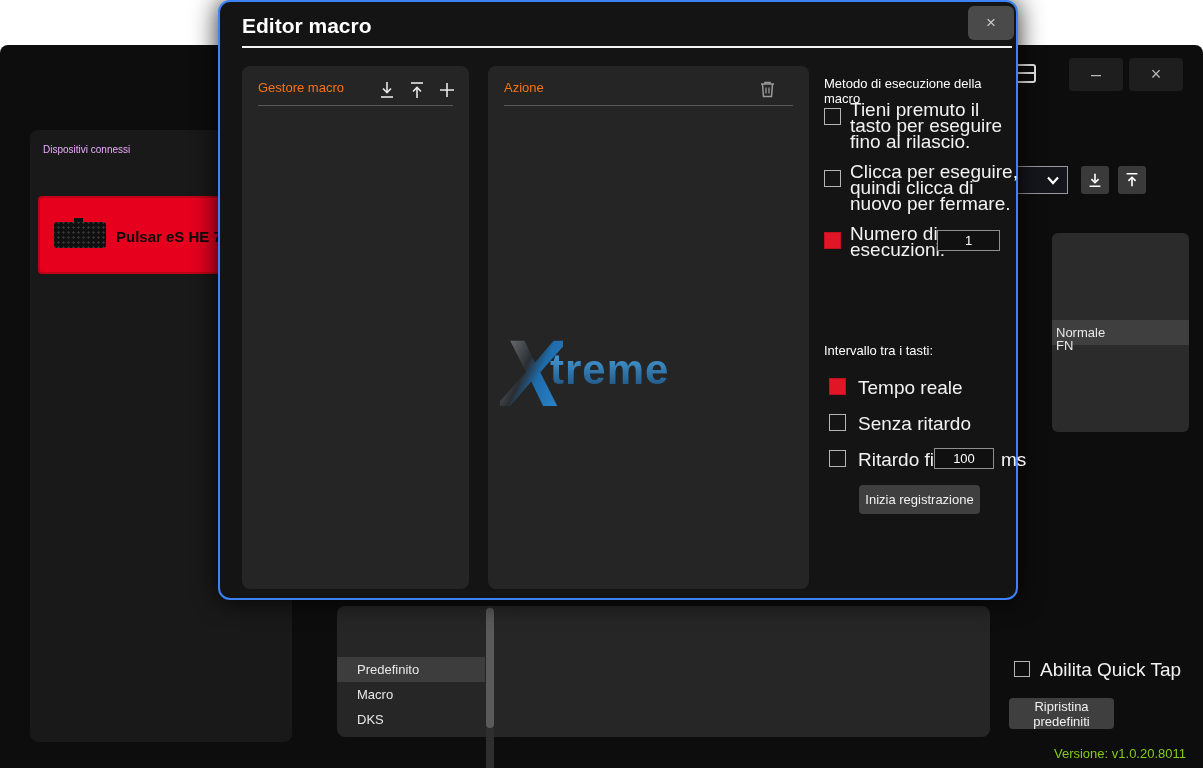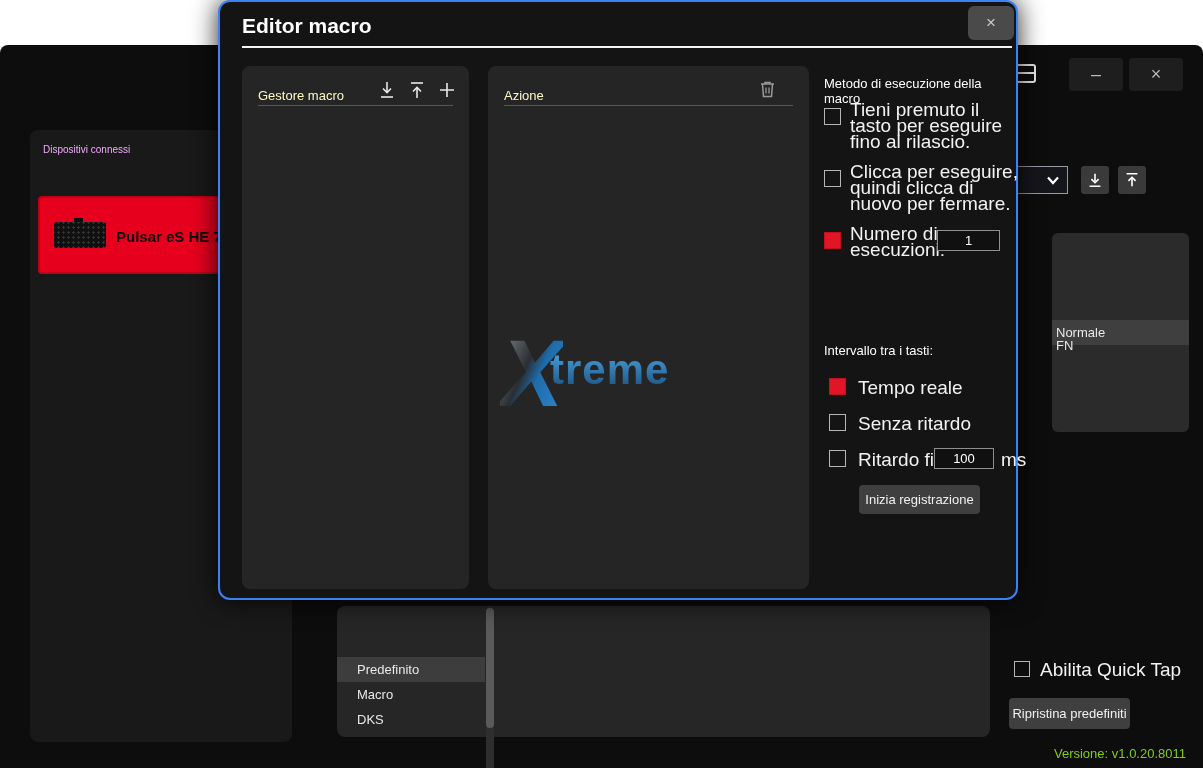--- a/index.html
+++ b/index.html
@@ -58,21 +58,21 @@
   #dialog { left:218px; top:0; width:800px; height:600px; background:#141414;
             border:2px solid #3b82f6; border-radius:12px; box-shadow:0 0 26px rgba(0,0,0,.85); z-index:10; }
   .dlgtitle { left:22px; top:12px; font-size:21px; font-weight:800; color:#ffffff; }
   .dlgclose { left:748px; top:4px; width:46px; height:34px; background:#4a4a4a; border-radius:6px;
               color:#c9c9c9; font-size:17px; display:flex; align-items:center; justify-content:center; }
   .dlgrule { left:22px; top:44px; width:770px; height:2px; background:#f5f5f5; }
 
   .pane { background:#252525; border-radius:8px; }
   #pane-manager { left:22px; top:64px; width:227px; height:523px; }
   #pane-action  { left:268px; top:64px; width:321px; height:523px; }
-  .panehead { left:16px; top:14px; font-size:13px; color:#fef9c3;margin-top:8px; }
+  .panehead { left:16px; top:14px; font-size:13px; color:#f97316; }
   .panerule { left:16px; right:16px; top:39px; height:1px; background:#575757; }
   .icobtn { width:22px; height:22px; display:flex; align-items:center; justify-content:center; }
 
   .execcol { color:#f2f2f2; }
   .sechead { font-size:13px; color:#ffffff; }
   .numinput { background:#101010; border:1px solid #8f8f8f; color:#fff; font-size:13px;
               text-align:center; height:21px; font-family:"Liberation Sans",sans-serif; }
 
   
   .wm { left:12px; top:272px; width:235px; height:100px; opacity:.96; }
@@ -162,21 +162,21 @@
       <div class="moderow" style="top:126px;"></div>
 
     </div>
     <div class="abs vtrack"></div>
     <div class="abs vthumb"></div>
 
     <div id="bigpanel" class="abs"></div>
 
     <div class="abs cb" style="left:1014px;top:616px;width:16px;height:16px;"></div>
     <div class="abs lbl" style="left:1040px;top:617px;">Abilita Quick Tap</div>
-    <button class="abs graybtn" style="left:1009px;top:653px;width:121px;height:31px;">Ripristina predefiniti</button>
+    <button class="abs graybtn" style="left:1009px;top:653px;width:105px;height:31px;">Ripristina predefiniti</button>
     <div class="abs version">Versione: v1.0.20.8011</div>
   </div>
 
   <div id="dialog" class="abs">
     <div class="abs dlgtitle">Editor macro</div>
     <div class="abs dlgclose">
       <span>×</span>
     </div>
     <div class="abs dlgrule"></div>
 

